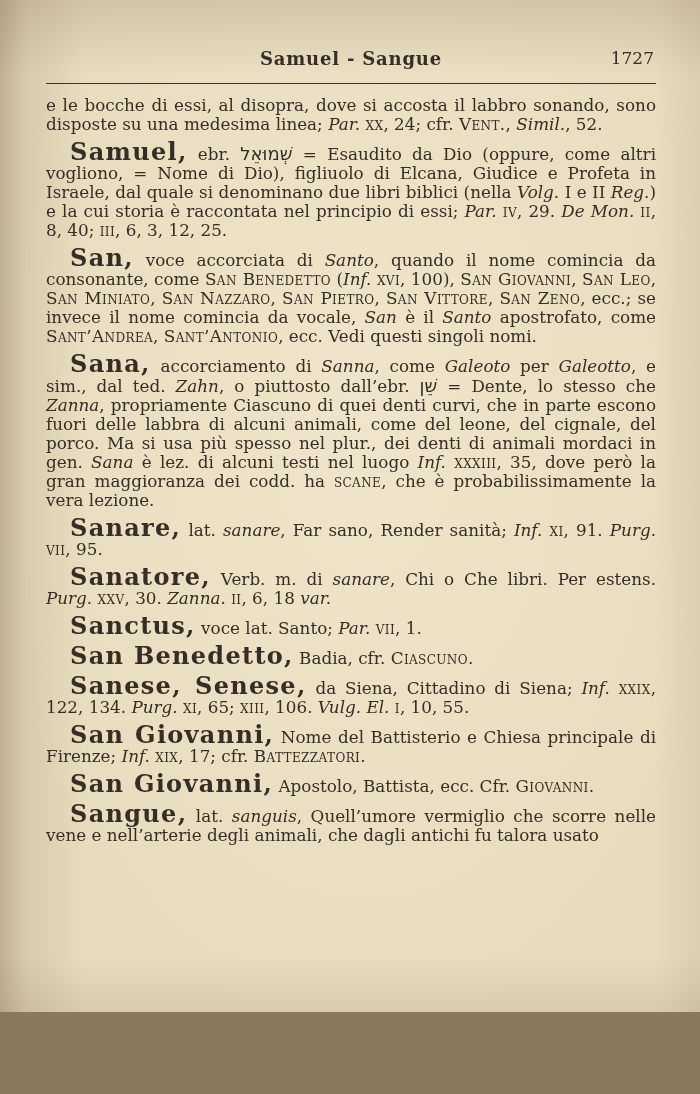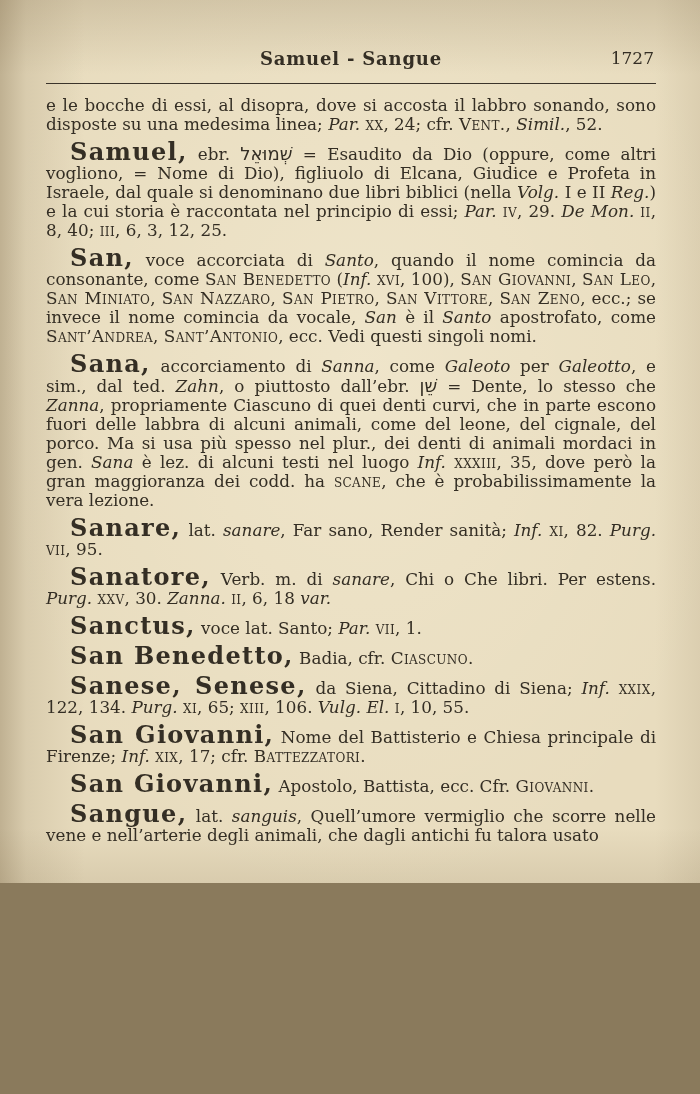--- a/index.html
+++ b/index.html
@@ -1,19 +1,19 @@
 <!DOCTYPE html>
 <html lang="it"><head>
 <meta charset="utf-8">
 <style>
   html, body { margin: 0; padding: 0; background: #8a7a5c; }
   .page {
     position: relative;
     width: 700px;
-    height: 883px;
+    height: 1012px;
     margin: 0 auto;
     overflow: hidden;
     background-color: #e8dcbe;
     background-image:
       linear-gradient(90deg, rgba(106,85,52,0.32) 0px, rgba(106,85,52,0.12) 26px, rgba(106,85,52,0.0) 85px),
       linear-gradient(270deg, rgba(106,85,52,0.10) 0px, rgba(106,85,52,0.0) 45px),
       linear-gradient(180deg, rgba(106,85,52,0.18) 0px, rgba(106,85,52,0.0) 75px),
       linear-gradient(0deg, rgba(106,85,52,0.12) 0px, rgba(106,85,52,0.0) 55px),
       radial-gradient(ellipse at 52% 42%, rgba(255,249,230,0.30), rgba(255,249,230,0.0) 75%);
     font-family: "DejaVu Serif", serif;
@@ -91,21 +91,21 @@
       <span class="page-number">1727</span>
     </header>
 
     <hr class="header-rule">
 
     <main class="body" id="body-root">
         <p class="entry noindent"><span>e le bocche di essi, al disopra, dove si accosta il labbro sonando, sono disposte su una medesima linea; </span><span class="it">Par.</span><span> </span><span class="sc">xx</span><span>, 24; cfr. </span><span class="sc">Vent.</span><span>, </span><span class="it">Simil.</span><span>, 52.</span></p>
         <p class="entry"><span class="hw">Samuel,</span><span> ebr. </span><span class="he">שְׁמוּאֵל</span><span> = Esaudito da Dio (oppure, come altri vogliono, = Nome di Dio), figliuolo di Elcana, Giudice e Profeta in Israele, dal quale si denominano due libri biblici (nella </span><span class="it">Volg.</span><span> I e II </span><span class="it">Reg.</span><span>) e la cui storia è raccontata nel principio di essi; </span><span class="it">Par.</span><span> </span><span class="sc">iv</span><span>, 29. </span><span class="it">De Mon.</span><span> </span><span class="sc">ii</span><span>, 8, 40; </span><span class="sc">iii</span><span>, 6, 3, 12, 25.</span></p>
         <p class="entry"><span class="hw">San,</span><span> voce accorciata di </span><span class="it">Santo</span><span>, quando il nome comincia da consonante, come </span><span class="sc">San Benedetto</span><span> (</span><span class="it">Inf.</span><span> </span><span class="sc">xvi</span><span>, 100), </span><span class="sc">San Giovanni</span><span>, </span><span class="sc">San Leo</span><span>, </span><span class="sc">San Miniato</span><span>, </span><span class="sc">San Nazzaro</span><span>, </span><span class="sc">San Pietro</span><span>, </span><span class="sc">San Vittore</span><span>, </span><span class="sc">San Zeno</span><span>, ecc.; se invece il nome comincia da vocale, </span><span class="it">San</span><span> è il </span><span class="it">Santo</span><span> apostrofato, come </span><span class="sc">Sant’Andrea</span><span>, </span><span class="sc">Sant’Antonio</span><span>, ecc. Vedi questi singoli nomi.</span></p>
         <p class="entry"><span class="hw">Sana,</span><span> accorciamento di </span><span class="it">Sanna</span><span>, come </span><span class="it">Galeoto</span><span> per </span><span class="it">Galeotto</span><span>, e sim., dal ted. </span><span class="it">Zahn</span><span>, o piuttosto dall’ebr. </span><span class="he">שֵׁן</span><span> = Dente, lo stesso che </span><span class="it">Zanna</span><span>, propriamente Ciascuno di quei denti curvi, che in parte escono fuori delle labbra di alcuni animali, come del leone, del cignale, del porco. Ma si usa più spesso nel plur., dei denti di animali mordaci in gen. </span><span class="it">Sana</span><span> è lez. di alcuni testi nel luogo </span><span class="it">Inf.</span><span> </span><span class="sc">xxxiii</span><span>, 35, dove però la gran maggioranza dei codd. ha </span><span class="sc">scane</span><span>, che è probabilissimamente la vera lezione.</span></p>
-        <p class="entry"><span class="hw">Sanare,</span><span> lat. </span><span class="it">sanare</span><span>, Far sano, Render sanità; </span><span class="it">Inf.</span><span> </span><span class="sc">xi</span><span>, 82. </span><span class="it">Purg.</span><span> </span><span class="sc">vii</span><span>, 95.</span></p>
+        <p class="entry"><span class="hw">Sanare,</span><span> lat. </span><span class="it">sanare</span><span>, Far sano, Render sanità; </span><span class="it">Inf.</span><span> </span><span class="sc">xi</span><span>, 91. </span><span class="it">Purg.</span><span> </span><span class="sc">vii</span><span>, 95.</span></p>
         <p class="entry"><span class="hw">Sanatore,</span><span> Verb. m. di </span><span class="it">sanare</span><span>, Chi o Che libri. Per estens. </span><span class="it">Purg.</span><span> </span><span class="sc">xxv</span><span>, 30. </span><span class="it">Zanna.</span><span> </span><span class="sc">ii</span><span>, 6, 18 </span><span class="it">var.</span></p>
         <p class="entry"><span class="hw">Sanctus,</span><span> voce lat. Santo; </span><span class="it">Par.</span><span> </span><span class="sc">vii</span><span>, 1.</span></p>
         <p class="entry"><span class="hw">San Benedetto,</span><span> Badia, cfr. </span><span class="sc">Ciascuno</span><span>.</span></p>
         <p class="entry"><span class="hw">Sanese, Senese,</span><span> da Siena, Cittadino di Siena; </span><span class="it">Inf.</span><span> </span><span class="sc">xxix</span><span>, 122, 134. </span><span class="it">Purg.</span><span> </span><span class="sc">xi</span><span>, 65; </span><span class="sc">xiii</span><span>, 106. </span><span class="it">Vulg. El.</span><span> </span><span class="sc">i</span><span>, 10, 55.</span></p>
         <p class="entry"><span class="hw">San Giovanni,</span><span> Nome del Battisterio e Chiesa principale di Firenze; </span><span class="it">Inf.</span><span> </span><span class="sc">xix</span><span>, 17; cfr. </span><span class="sc">Battezzatori</span><span>.</span></p>
         <p class="entry"><span class="hw">San Giovanni,</span><span> Apostolo, Battista, ecc. Cfr. </span><span class="sc">Giovanni</span><span>.</span></p>
         <p class="entry"><span class="hw">Sangue,</span><span> lat. </span><span class="it">sanguis</span><span>, Quell’umore vermiglio che scorre nelle vene e nell’arterie degli animali, che dagli antichi fu talora usato</span></p>
       </main>
   </div>
 

